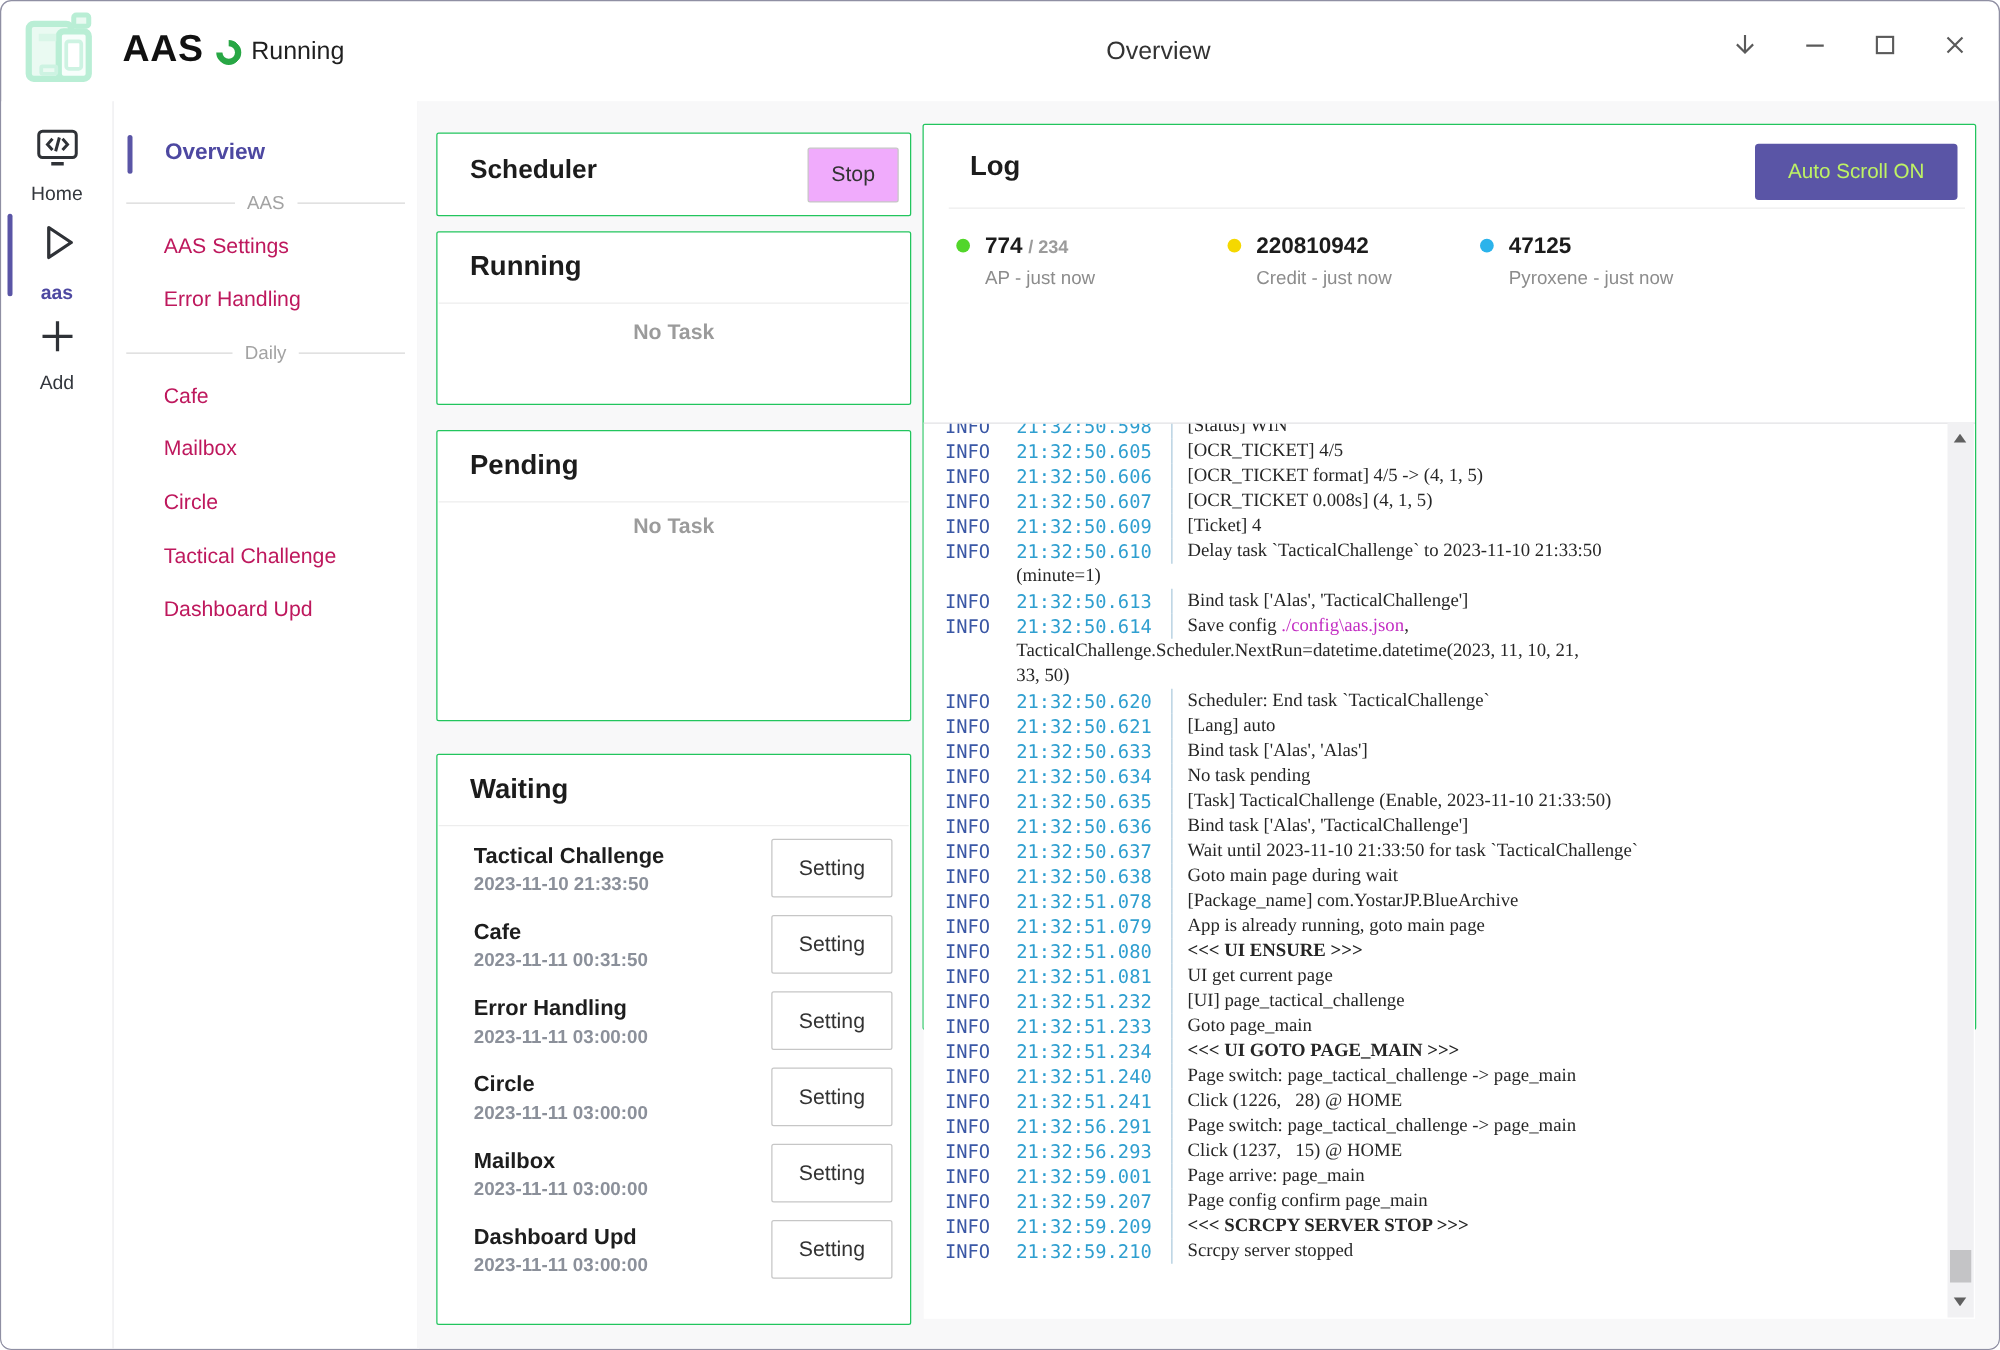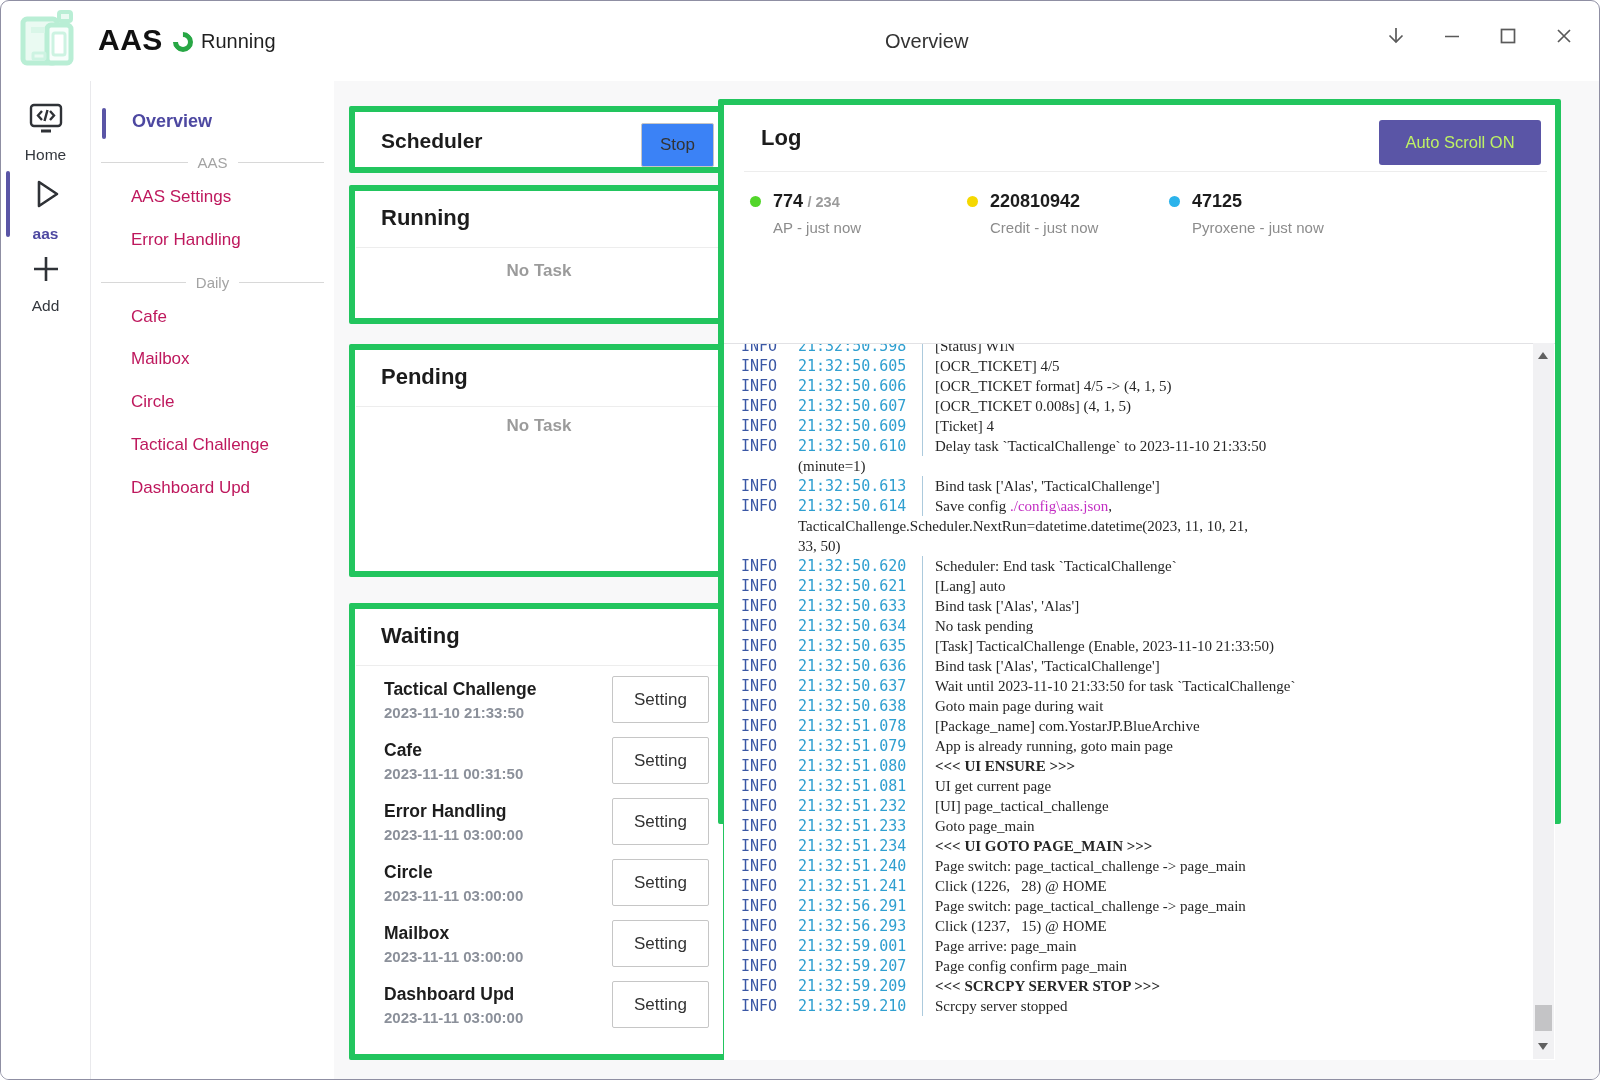--- a/index.html
+++ b/index.html
@@ -31,45 +31,45 @@
   .menu{left:90px;top:80px;width:243px;bottom:0;border-right:1px solid #eeeeef;background:#fff;}
   .menu-bar{position:absolute;left:11px;top:27px;width:4px;height:31px;background:#5a55a6;border-radius:2px;}
   .menu-overview{position:absolute;left:41px;top:30px;font-size:18px;font-weight:700;color:#4d48a1;}
   .menu-div{position:absolute;left:10px;right:10px;height:20px;display:flex;align-items:center;}
   .menu-div .line{flex:1;border-top:1px solid #d8d8d8;}
   .menu-div .dlabel{margin:0 10px;font-size:15px;color:#a3a3a3;}
   .menu-item{position:absolute;left:40px;font-size:17px;color:#be185d;cursor:default;}
 
   
   .content{left:333px;top:80px;right:0;bottom:0;background:#f8f8f9;}
-  .card{position:absolute;background:#fff;border:6px solid #22c55e;border-radius:2px;box-sizing:border-box;}
+  .card{position:absolute;background:#fff;border:1px solid #22c55e;border-radius:2px;box-sizing:border-box;}
   .card-title{position:absolute;left:26px;top:14px;font-size:22px;font-weight:600;color:#1c1c1c;}
   .card-hr{position:absolute;left:1px;right:1px;top:56px;border-top:1px solid #ededed;}
   .no-task{position:absolute;left:0;right:0;text-align:center;font-size:17px;font-weight:600;color:#9b9b9b;}
 
   .card-scheduler{left:15px;top:25px;width:380px;height:67px;}
   .sched-title{position:absolute;left:26px;top:17px;font-size:21px;font-weight:600;color:#1c1c1c;}
-  .stop-btn{position:absolute;right:9px;top:11px;width:73px;height:44px;background:#3b82f6;
+  .stop-btn{position:absolute;right:9px;top:11px;width:73px;height:44px;background:#f0abfc;
     border:1px solid #c6c6c6;border-radius:2px;font-family:"Liberation Sans",sans-serif;
     font-size:17px;color:#333;}
 
   .card-running{left:15px;top:104px;width:380px;height:139px;}
   .card-pending{left:15px;top:263px;width:380px;height:233px;}
 
   .card-waiting{left:15px;top:522px;width:380px;height:457px;}
   .w-rows{position:absolute;left:0;right:0;top:60px;}
   .w-row{height:61px;display:flex;align-items:center;justify-content:space-between;
     padding-left:29px;padding-right:14px;}
   .w-name{font-size:17.5px;font-weight:700;color:#1d1d1d;}
   .w-time{font-size:15px;font-weight:600;color:#8b909a;margin-top:4px;}
   .setting-btn{width:97px;height:47px;background:#fff;border:1px solid #c6c6c6;border-radius:2px;
     font-family:"Liberation Sans",sans-serif;font-size:17px;color:#333;}
 
   
-  .card-log{left:384px;top:18px;width:843px;height:725px;}
+  .card-log{left:404px;top:18px;width:843px;height:725px;}
   .log-title{position:absolute;left:37px;top:20px;font-size:22px;font-weight:600;color:#1c1c1c;}
   .autoscroll-btn{position:absolute;right:14px;top:15px;width:162px;height:45px;background:#5a55a6;
     border:none;border-radius:3px;color:#bef264;font-family:"Liberation Sans",sans-serif;font-size:16.5px;}
   .log-hr{position:absolute;left:20px;right:8px;top:66px;border-top:1px solid #ededed;}
   .stat{position:absolute;top:86px;}
   .s1{left:26px;} .s2{left:243px;} .s3{left:445px;}
   .dot{display:inline-block;width:11px;height:11px;border-radius:50%;margin-right:12px;}
   .stat-num{font-size:18px;font-weight:700;color:#1c1c1c;}
   .stat-suffix{font-size:14.5px;font-weight:600;color:#9b9b9b;}
   .stat-label{margin-top:7px;margin-left:23px;font-size:15px;color:#8c8c8c;}

